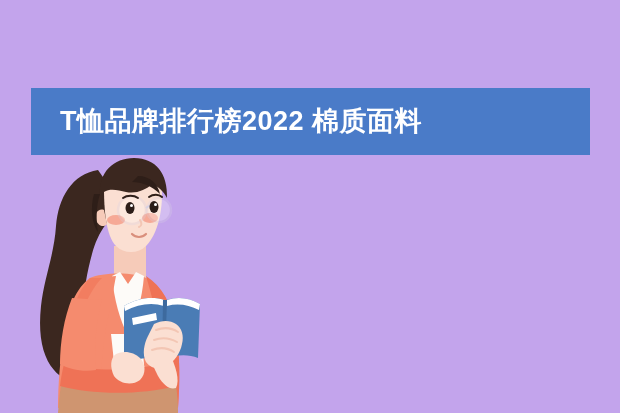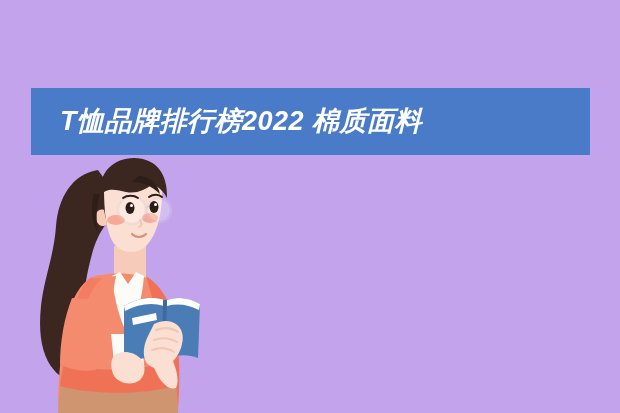--- a/index.html
+++ b/index.html
@@ -31,21 +31,20 @@
     box-sizing: border-box;
     padding-left: 29px;
   }
   #title-text {
     color: #ffffff;
     font-size: 27px;
     font-weight: bold;
     letter-spacing: 0.5px;
     line-height: 1.1;
     white-space: nowrap;
-    font-style: italic;
   }
   #illustration {
     position: absolute;
     left: 28px;
     top: 158px;
     width: 200px;
     height: 255px;
   }
   #illustration svg {
     display: block;

